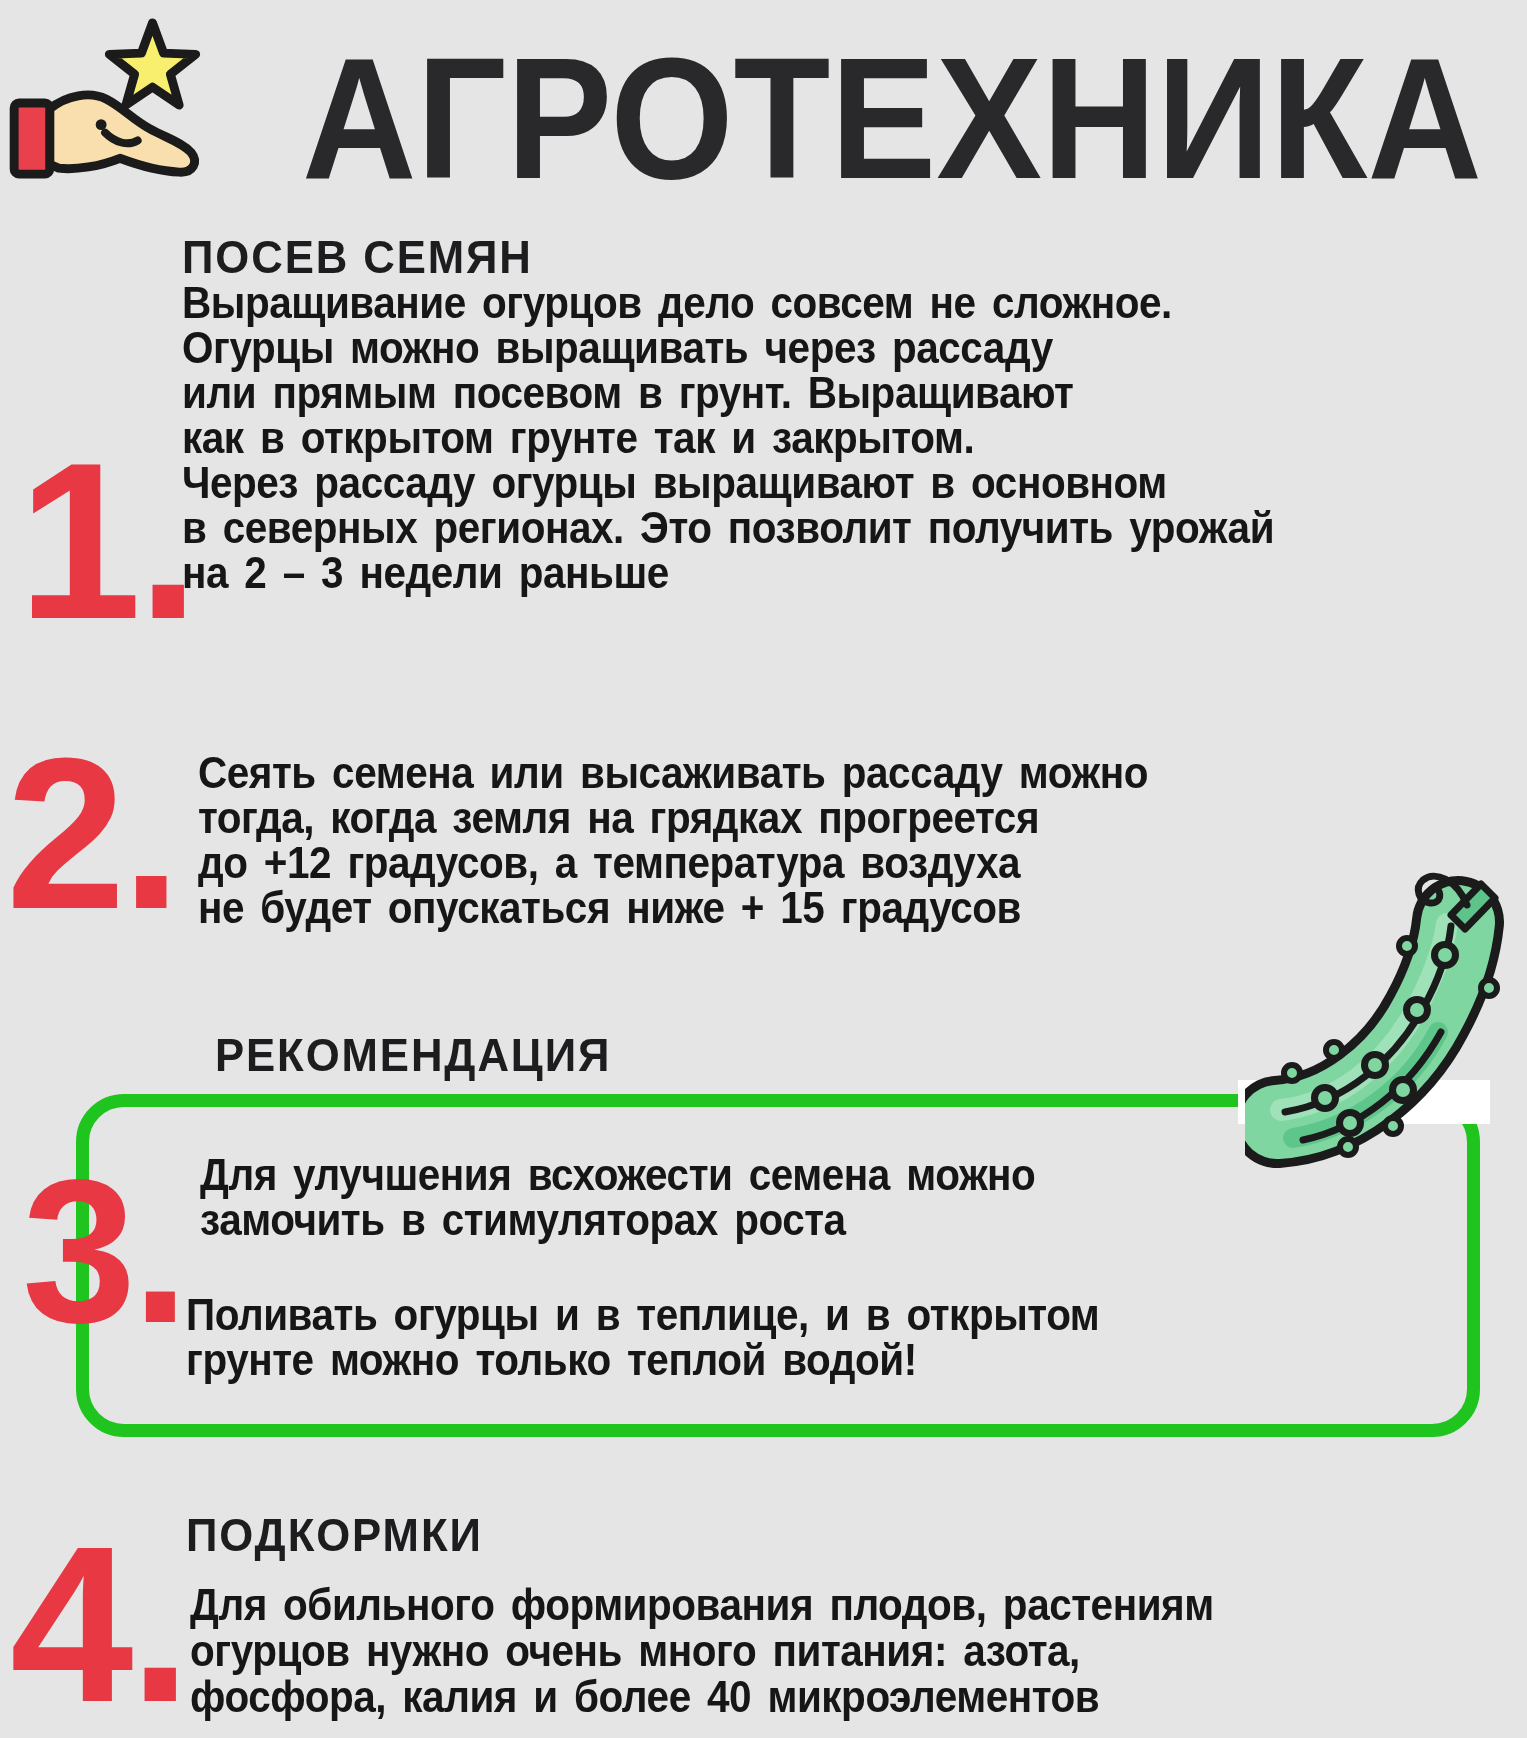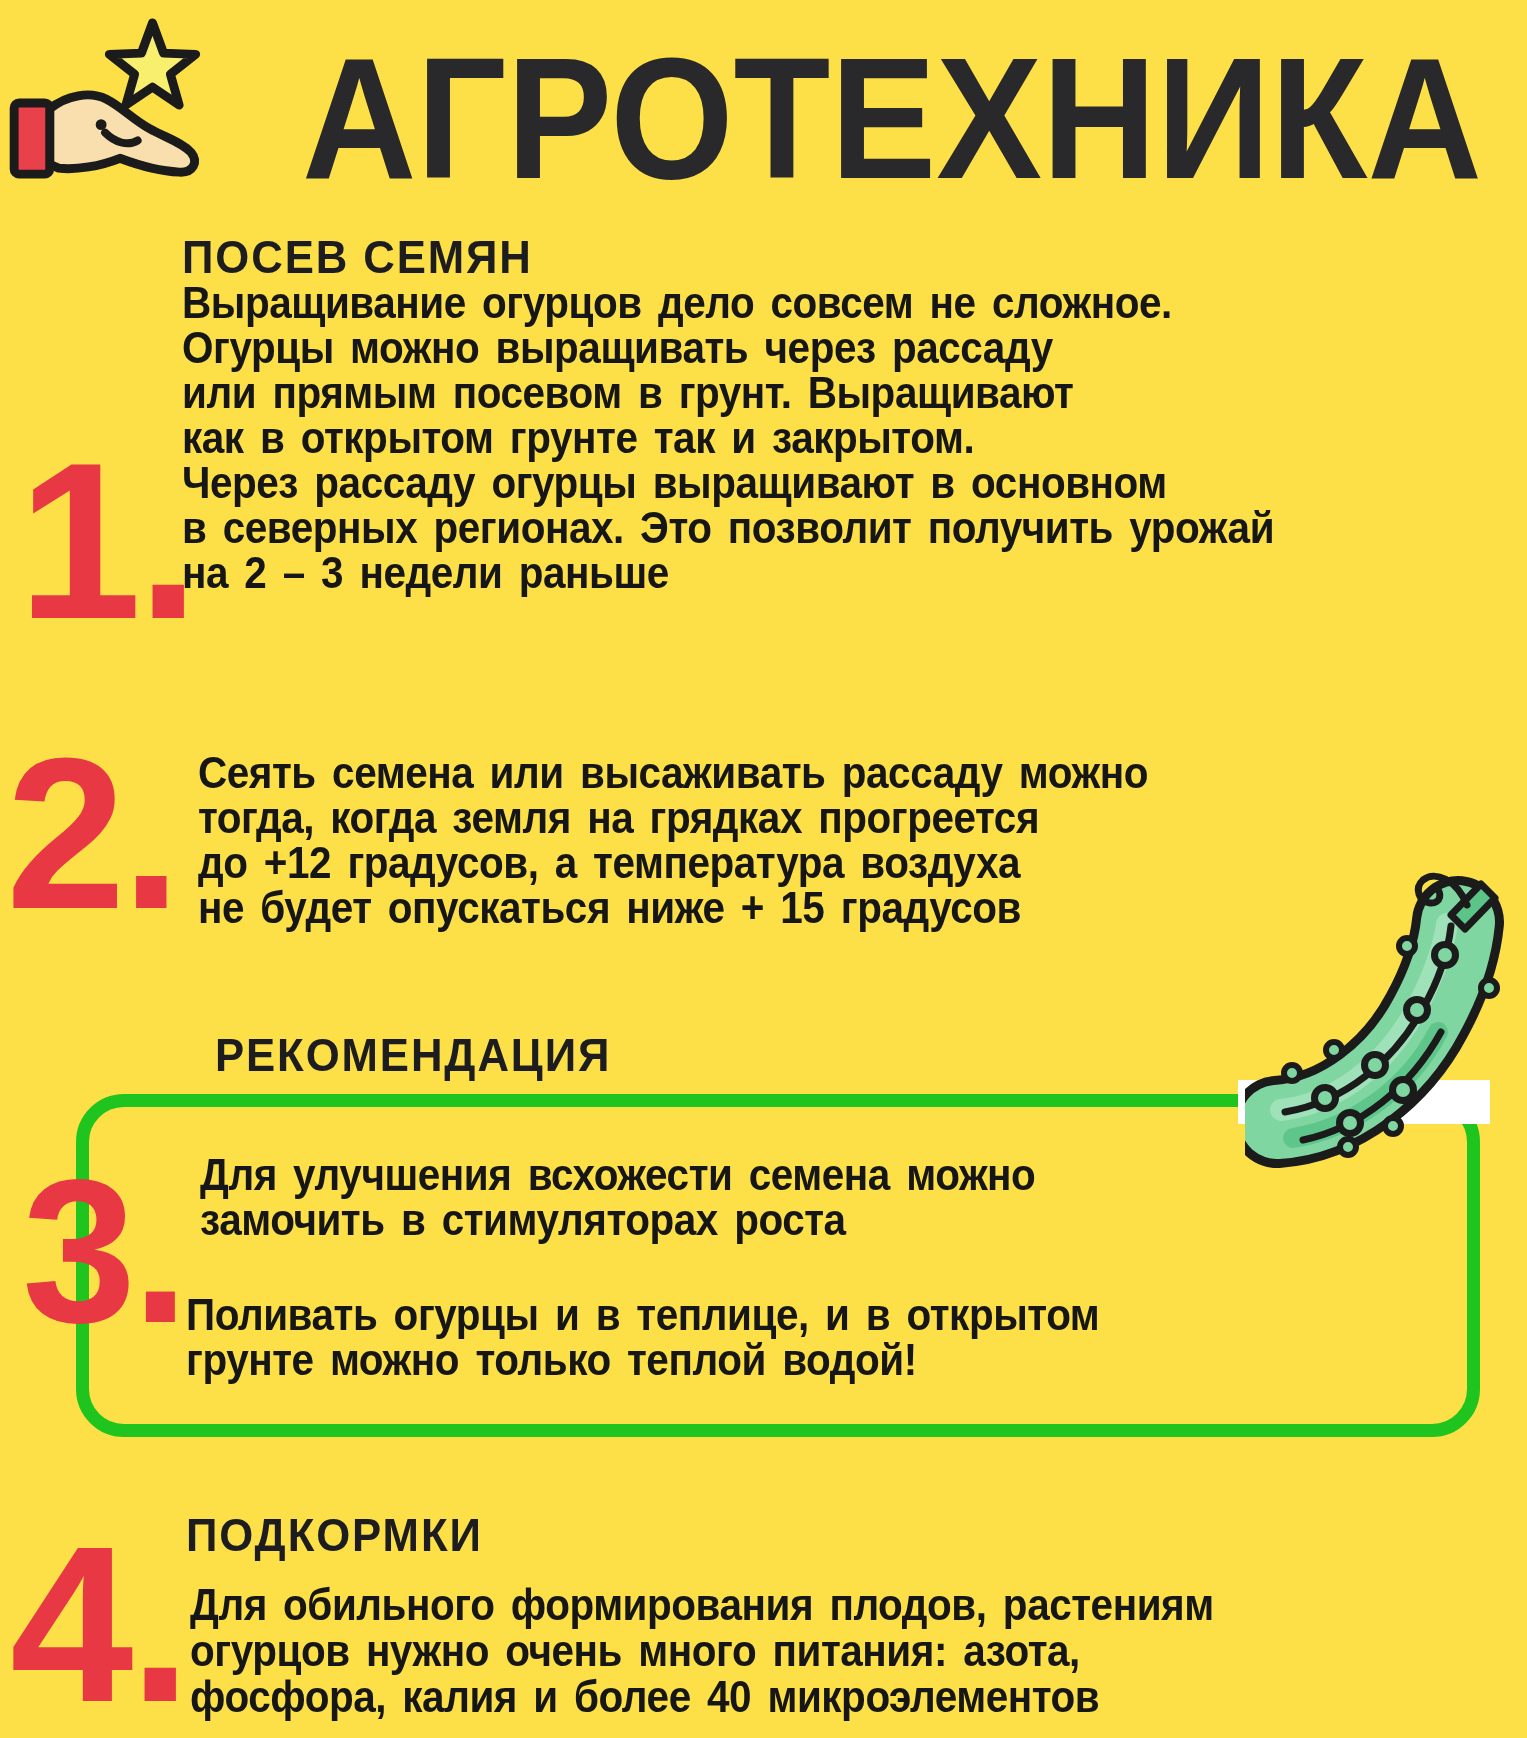--- a/index.html
+++ b/index.html
@@ -1,17 +1,17 @@
 <!DOCTYPE html>
 <html><head>
 <meta charset="utf-8">
 <style>
   html,body{margin:0;padding:0;background:#ffffff;}
   .page{
-    position:relative;width:1527px;height:1738px;background:#fde047;
+    position:relative;width:1527px;height:1738px;background:#e5e5e5;
     font-family:"Liberation Sans",sans-serif;color:#171717;overflow:hidden;
   }
   .abs{position:absolute;}
   .num{
     position:absolute;color:#e73844;font-weight:bold;line-height:1;
     font-family:"Liberation Sans",sans-serif;letter-spacing:-4px;
   }
   .h2{
     position:absolute;font-size:46px;font-weight:bold;letter-spacing:2px;
     color:#1d1d1f;transform:scaleX(0.95);transform-origin:0 0;white-space:nowrap;

